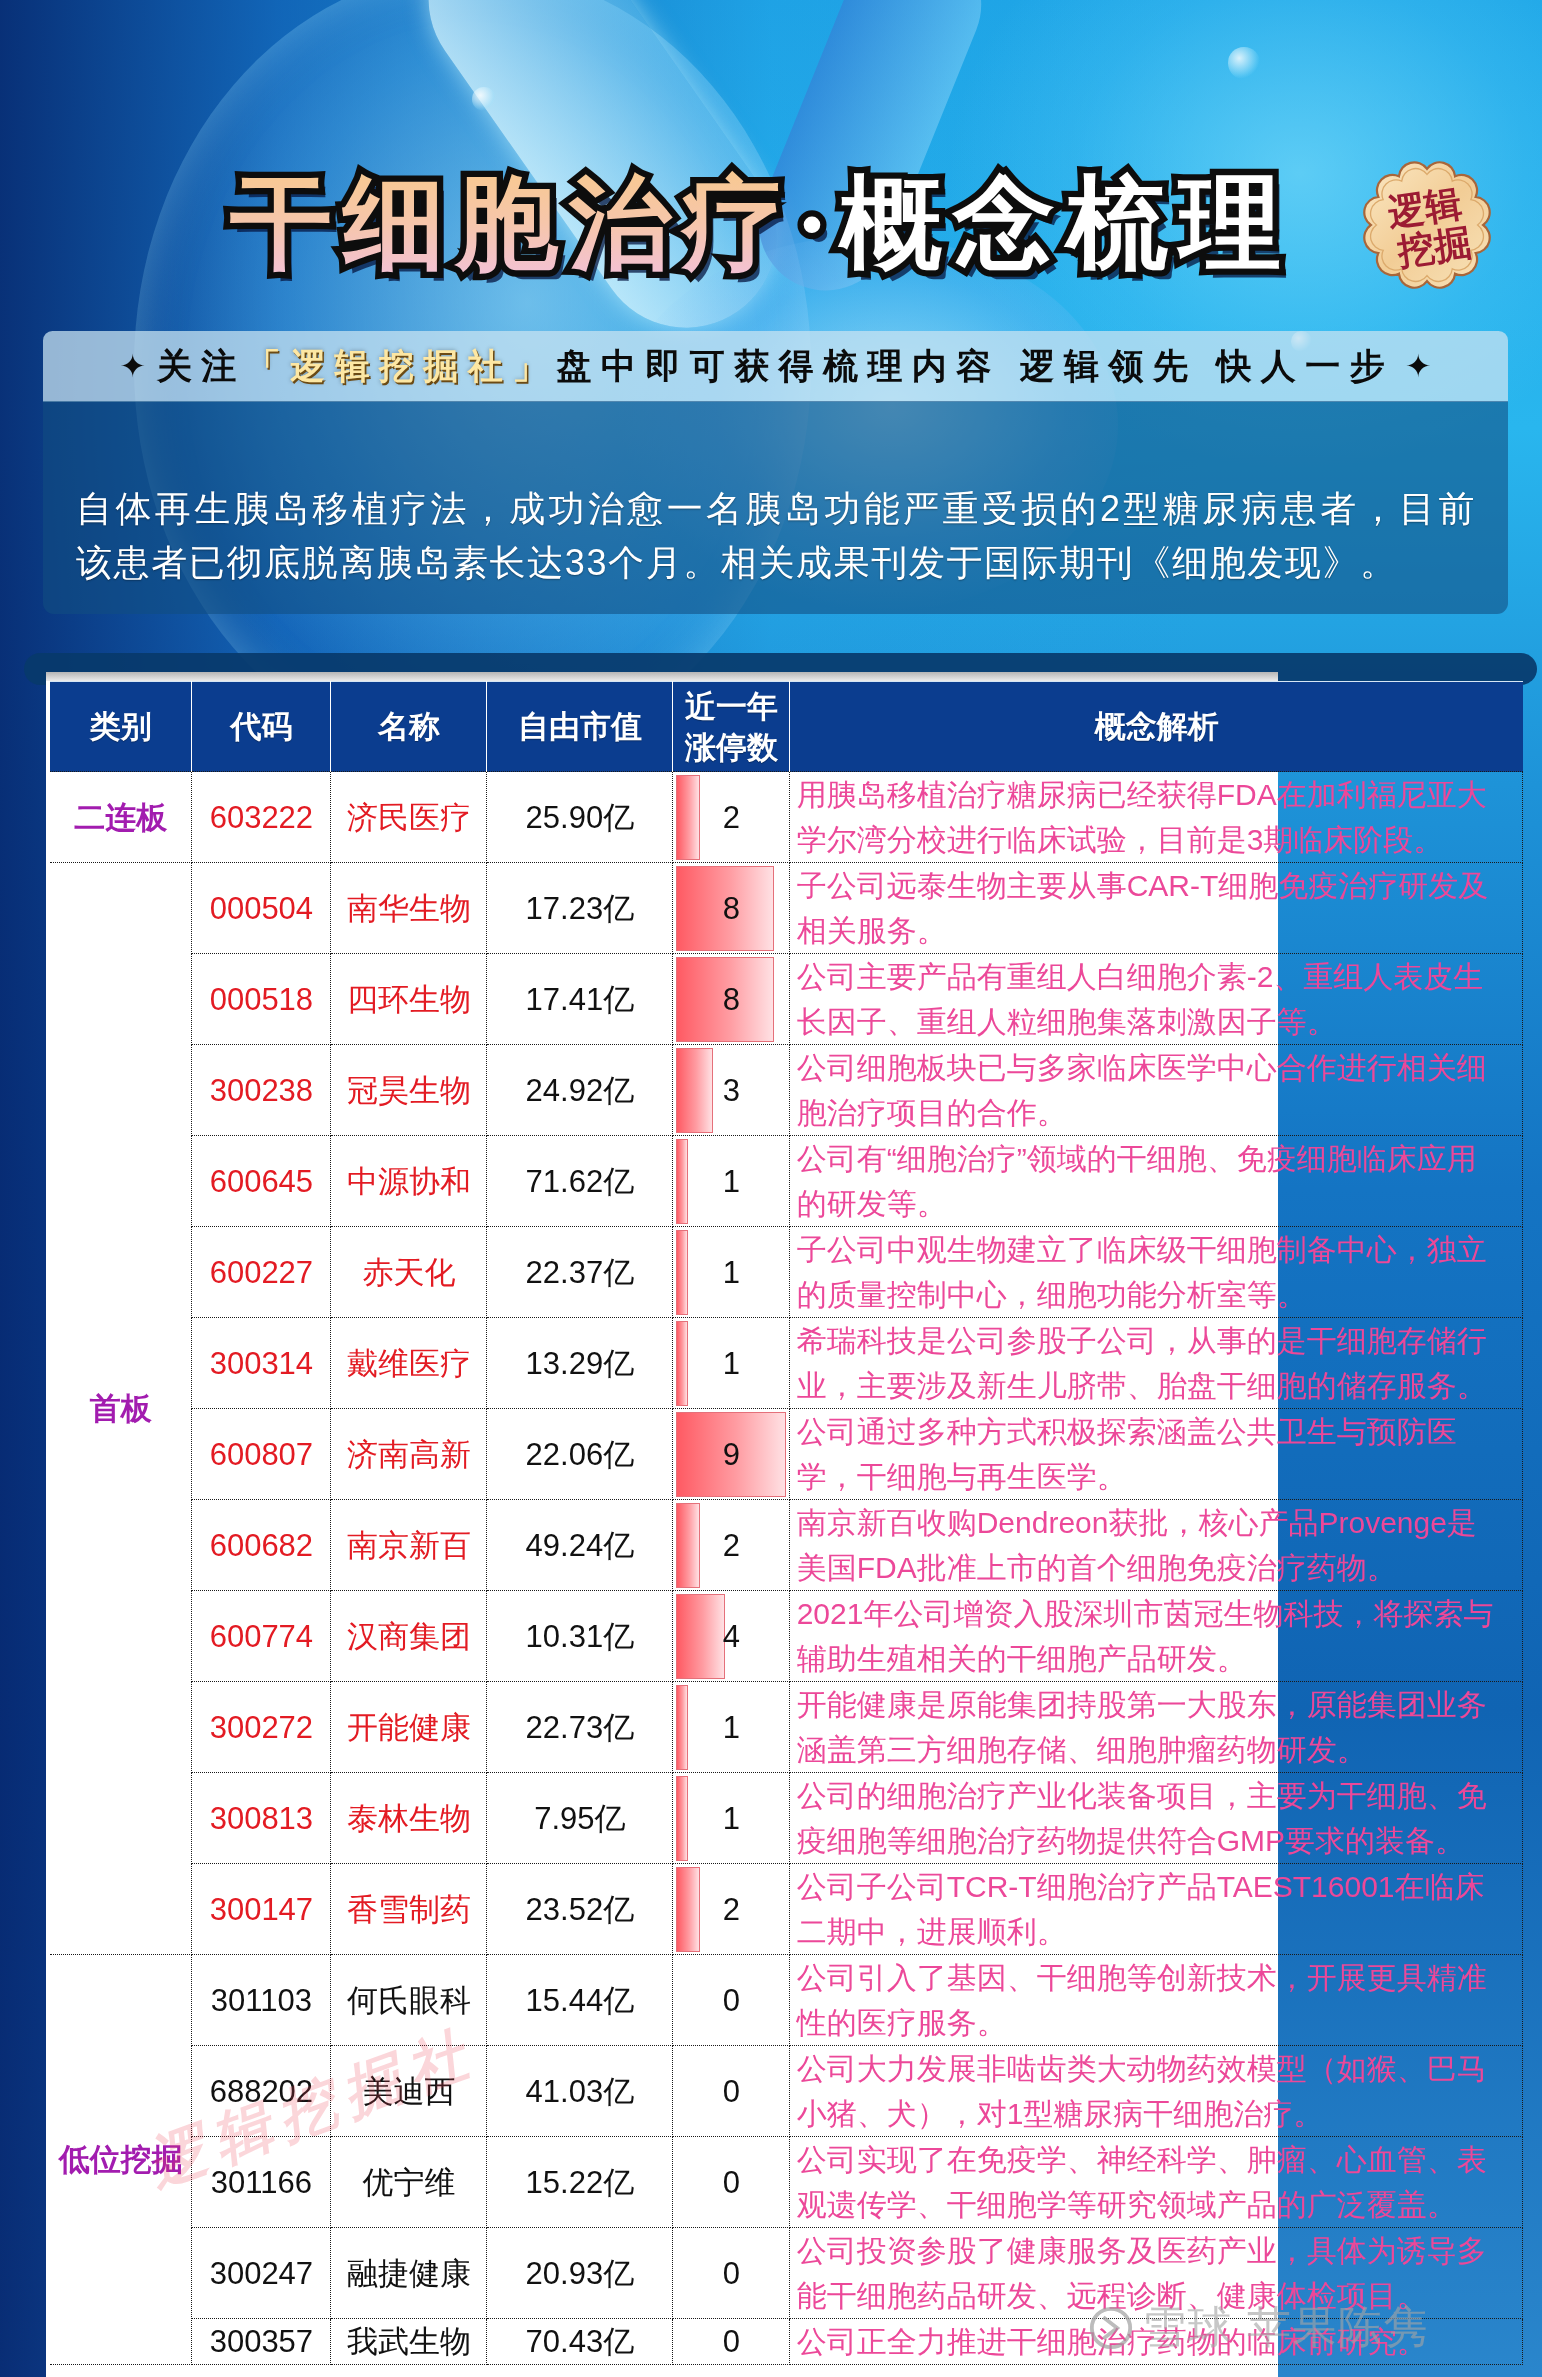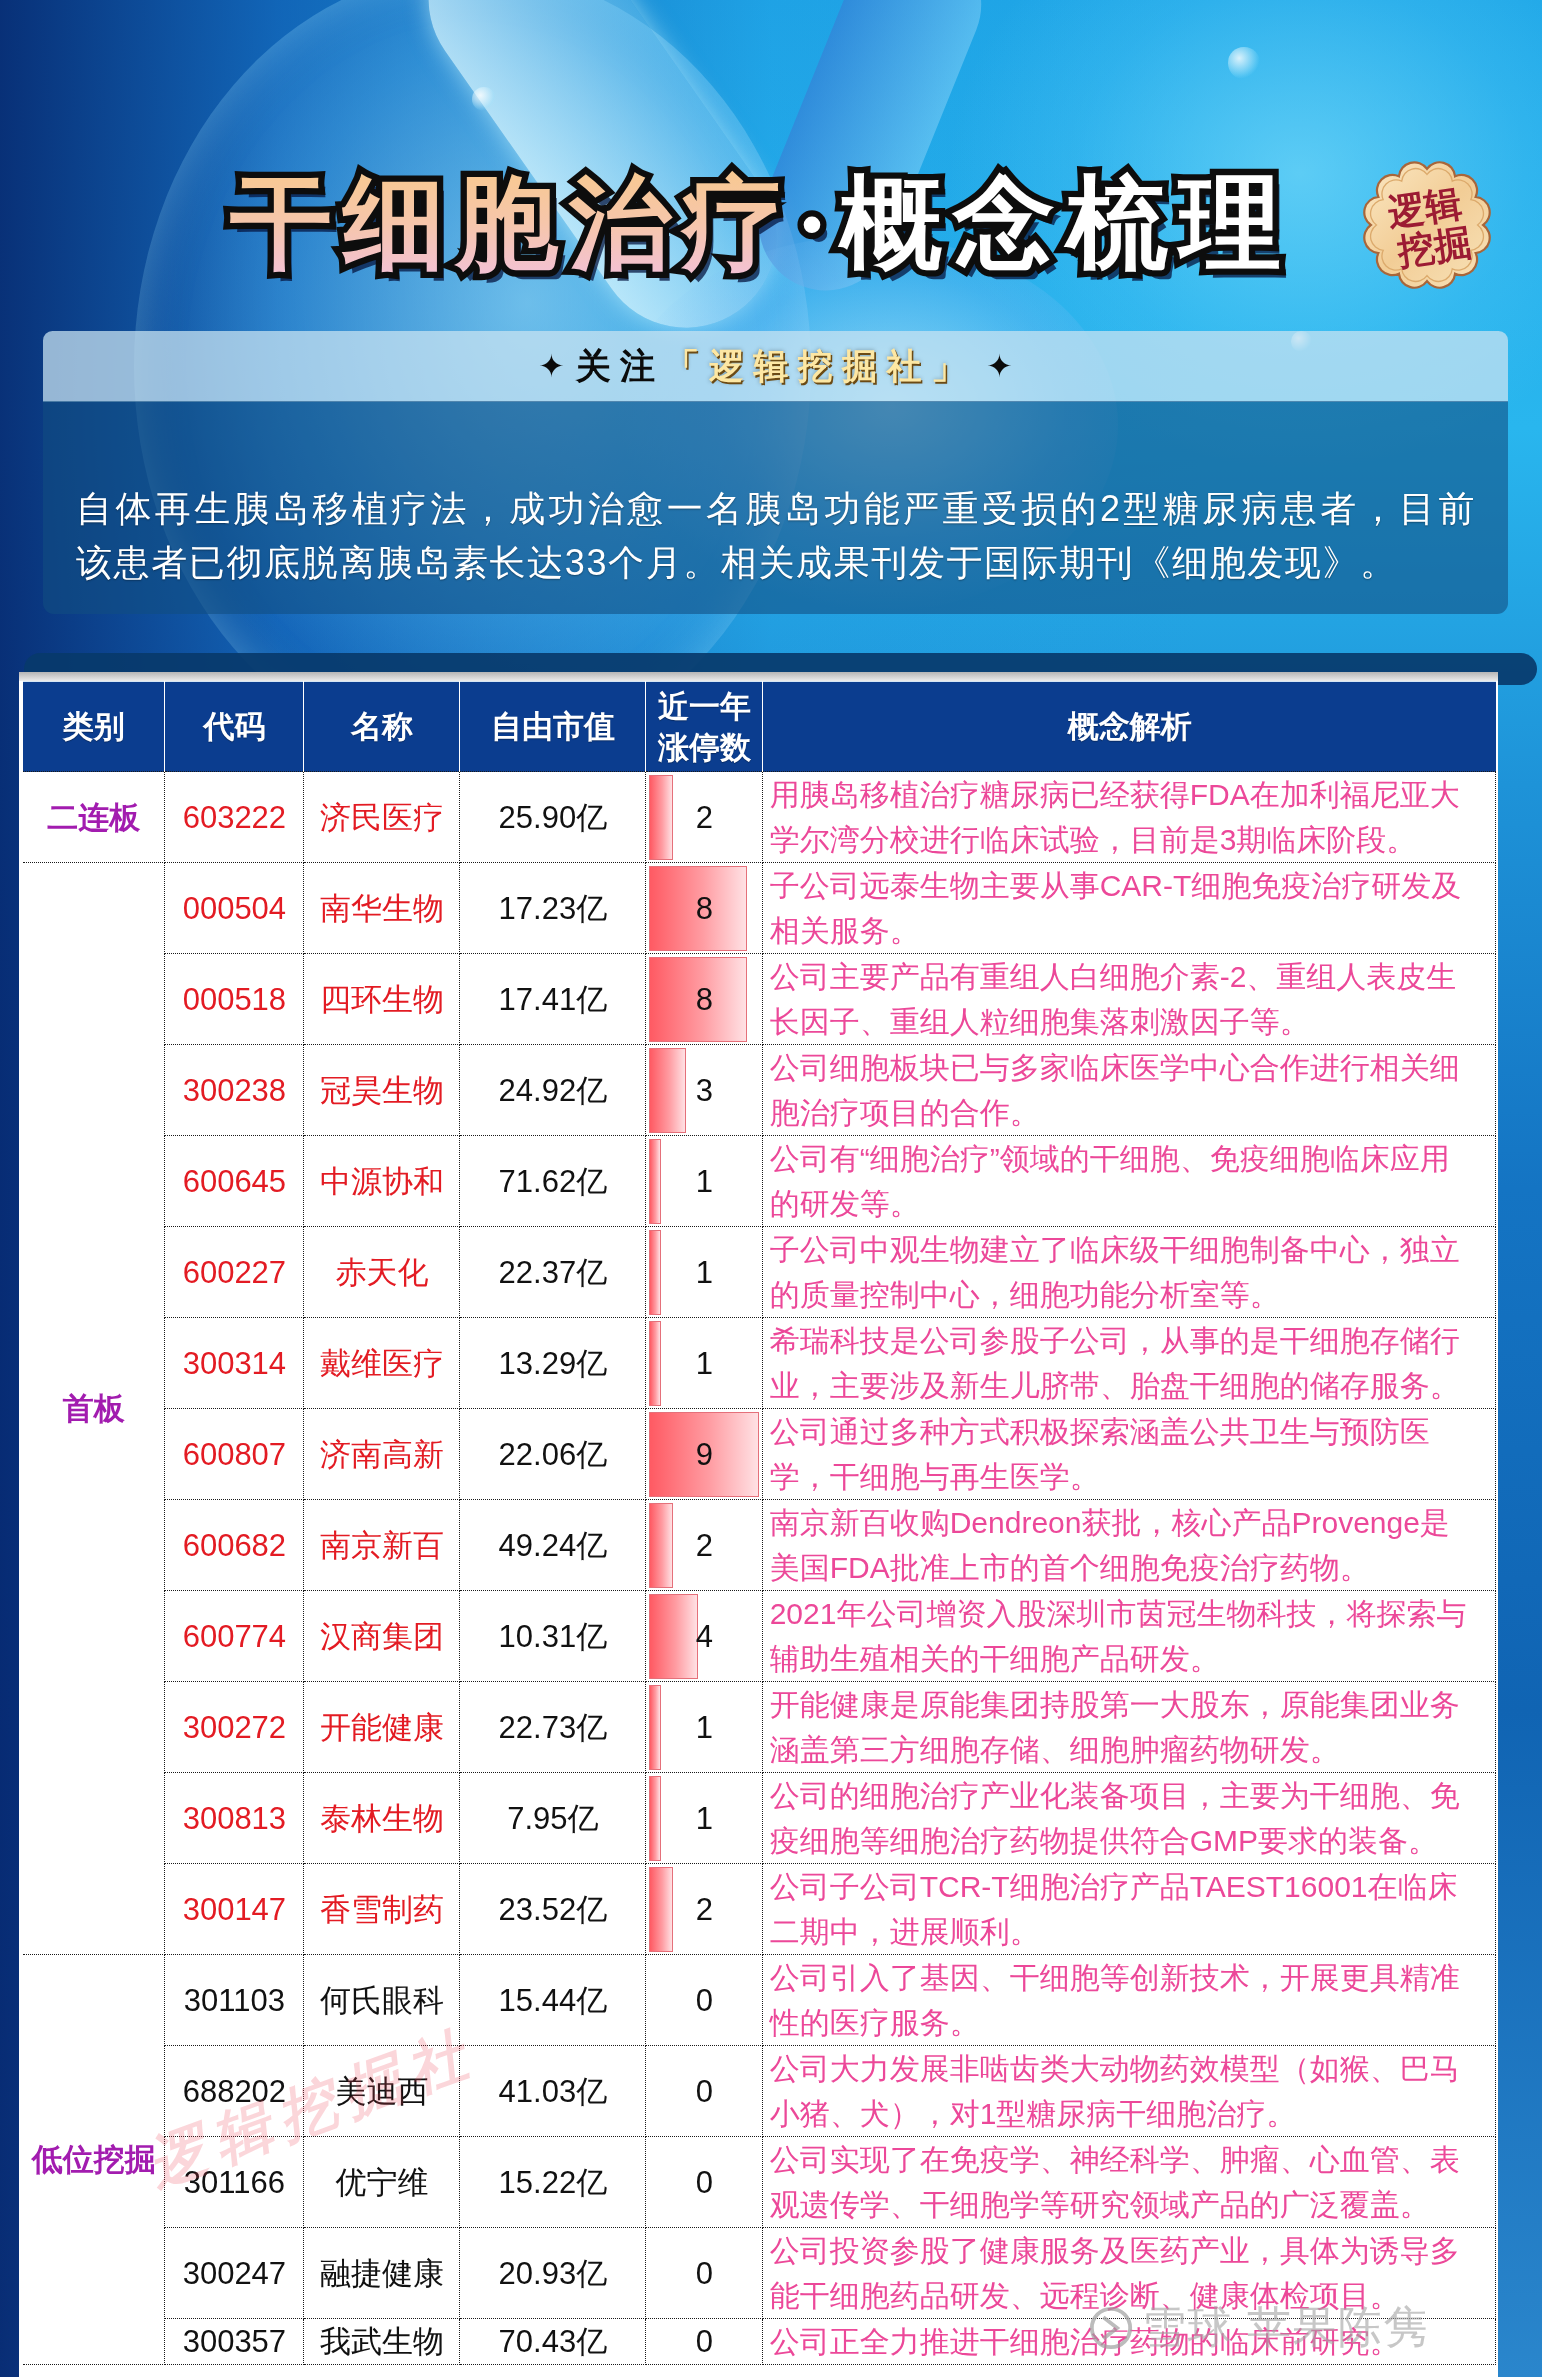--- a/index.html
+++ b/index.html
@@ -62,21 +62,21 @@
   .desc{position:absolute;left:43px;top:401px;width:1465px;height:213px;
     background:rgba(18,78,130,0.58);border-radius:0 0 11px 11px;}
   .desc .line{position:absolute;left:33px;width:1400px;white-space:nowrap;
     font-size:36px;line-height:54px;letter-spacing:1.6px;color:#ffffff;
     text-shadow:0 0.8px 1.6px rgba(0,0,0,0.35);}
   .desc .line.j{text-align:justify;text-align-last:justify;}
 
   
   .topbar{position:absolute;left:23.6px;top:653px;width:1513px;height:31.5px;border-radius:17.3px;
     background:#083a6b;opacity:0.92;}
-  .card{position:absolute;left:19px;top:672px;width:1479px;height:1706px;background:#ffffff;}
+  .card{position:absolute;left:46px;top:672px;width:1232px;height:1706px;background:#ffffff;}
   .card-shade{position:absolute;left:0;top:0;width:100%;height:9.4px;background:linear-gradient(180deg,#b5b5b5,#ececec);}
   table.grid{position:absolute;left:3.9px;top:9.4px;width:1472px;border-collapse:collapse;table-layout:fixed;}
   table.grid th{height:89px;padding:0;background:var(--header-blue);color:#ffffff;font-weight:700;
     font-size:31px;line-height:41px;text-align:center;border-right:1.6px solid #ffffff;border-top:1.6px solid #d6e6f5;
     text-shadow:0 0.8px 0.8px rgba(0,0,0,0.3);}
   table.grid th:last-child{border-right:none;}
   table.grid th .two{display:block;}
   table.grid td{padding:0;border:1.2px dotted #1a1a1a;text-align:center;vertical-align:middle;
     font-size:31px;line-height:1.2;color:#111111;}
   table.grid td.c-cat{border-left:none;font-weight:700;color:#a21caf;}
@@ -126,20 +126,21 @@
   <g transform="rotate(-8 90 90)" fill="#9c1b33" font-family="'DejaVu Serif', serif" font-weight="bold" text-anchor="middle">
     <text x="90" y="84" font-size="50">逻辑</text>
     <text x="96" y="138" font-size="50">挖掘</text>
   </g>
 </svg>
 
 <div class="strip">
   <span class="star">✦</span>
   <span>关注</span>
   <span class="brand">「逻辑挖掘社」</span>
+  <span>盘中即可获得梳理内容 逻辑领先 快人一步</span>
   <span class="star">✦</span>
 </div>
 
 <div class="desc">
   <div class="line j" style="top:81px;">自体再生胰岛移植疗法，成功治愈一名胰岛功能严重受损的2型糖尿病患者，目前</div>
   <div class="line" style="top:135px;">该患者已彻底脱离胰岛素长达33个月。相关成果刊发于国际期刊《细胞发现》。</div>
 </div>
 
 <div class="topbar"></div>
 <div class="card">

